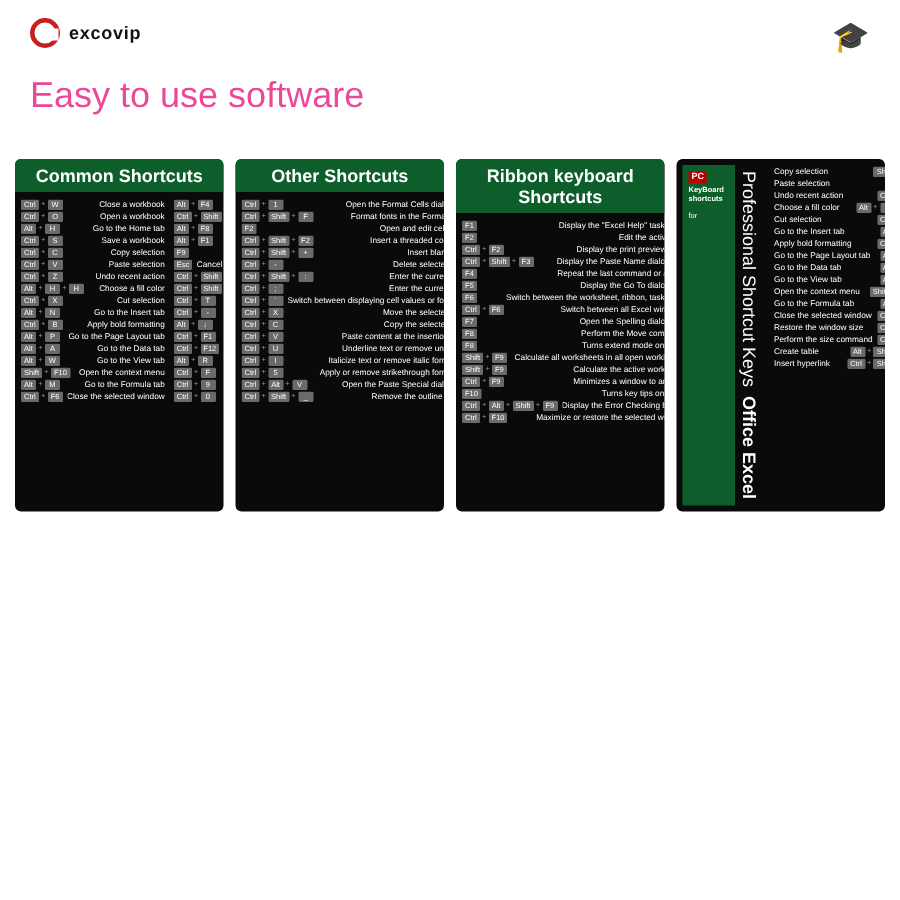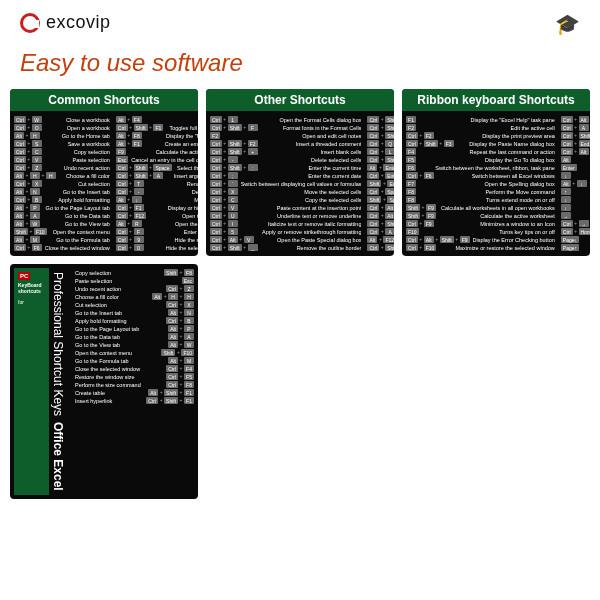--- a/index.html
+++ b/index.html
@@ -1,23 +1,23 @@
 <!DOCTYPE html>
 <html><head>
 <meta charset="utf-8">
 <style>
 *{margin:0;padding:0;box-sizing:border-box}
 body{width:600px;height:600px;background:#fff;font-family:Arial,sans-serif;overflow:hidden}
 .header{padding:12px 20px 5px;display:flex;justify-content:space-between;align-items:flex-start}
 .logo-row{display:flex;align-items:center;gap:6px}
 .logo-mark{width:20px;height:20px;border:3px solid #c72020;border-radius:50%;position:relative}
 .logo-mark::after{content:"";position:absolute;right:-2px;top:4px;width:8px;height:8px;background:#fff}
-.logo-text{font-weight:400;font-size:18px;color:#111;letter-spacing:0.5px}
-.tagline{font-style:italic;font-size:24px;color:#c2410c;padding:8px 20px 12px}
-.panels{display:grid;grid-template-columns:1fr 1fr 1fr;gap:8px;padding:0 10px}
+.logo-text{font-weight:700;font-size:12px;color:#111;letter-spacing:0.5px}
+.tagline{font-size:24px;color:#ec4899;padding:8px 20px 28px}
+.panels{display:grid;grid-template-columns:1fr 1fr 1fr 1fr;gap:8px;padding:0 10px}
 .panel{background:#0a0a0a;border-radius:4px;overflow:hidden}
 .panel-head{background:#0d5e2a;color:#fff;text-align:center;padding:4px;font-size:12px;font-weight:700}
 .panel-body{display:grid;grid-template-columns:1fr 1fr;padding:4px;gap:0 6px}
 .row{display:flex;justify-content:space-between;align-items:center;font-size:5.5px;color:#fff;margin:1px 0;white-space:nowrap;overflow:hidden}
 .keys{display:flex;gap:1px;flex-shrink:0}
 .key{background:#6a6a6a;color:#fff;font-size:5px;padding:0.5px 2px;border-radius:1px;min-width:10px;text-align:center}
 .plus{color:#999;font-size:5px;padding:0 0.5px}
 .desc{margin-left:3px;text-align:right;overflow:hidden;text-overflow:ellipsis;flex:1}
 .row.rev{flex-direction:row-reverse}
 .row.rev .desc{text-align:left;margin-left:0;margin-right:3px}

